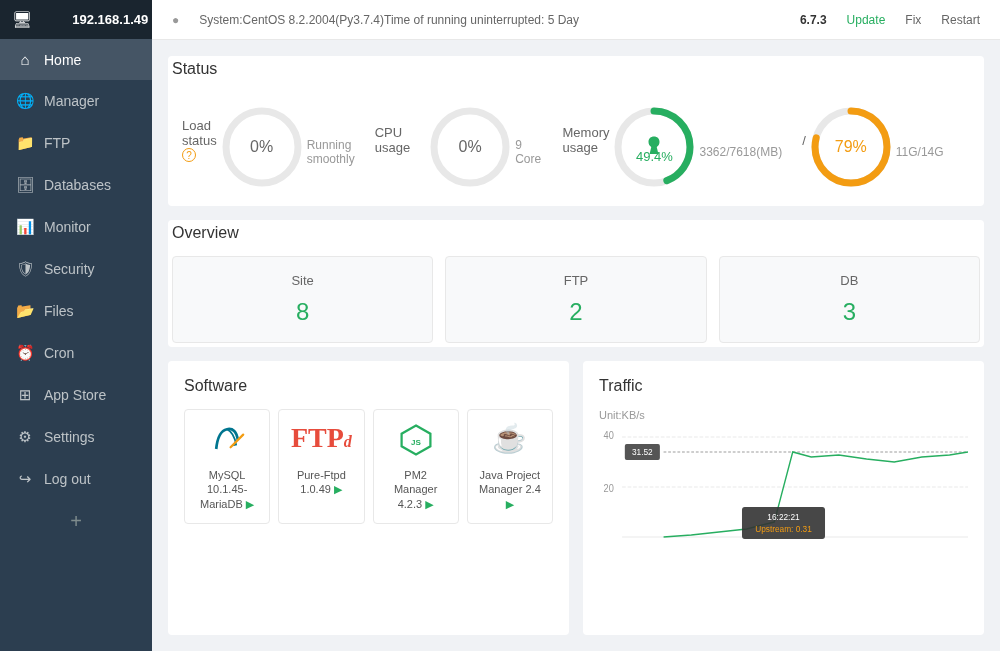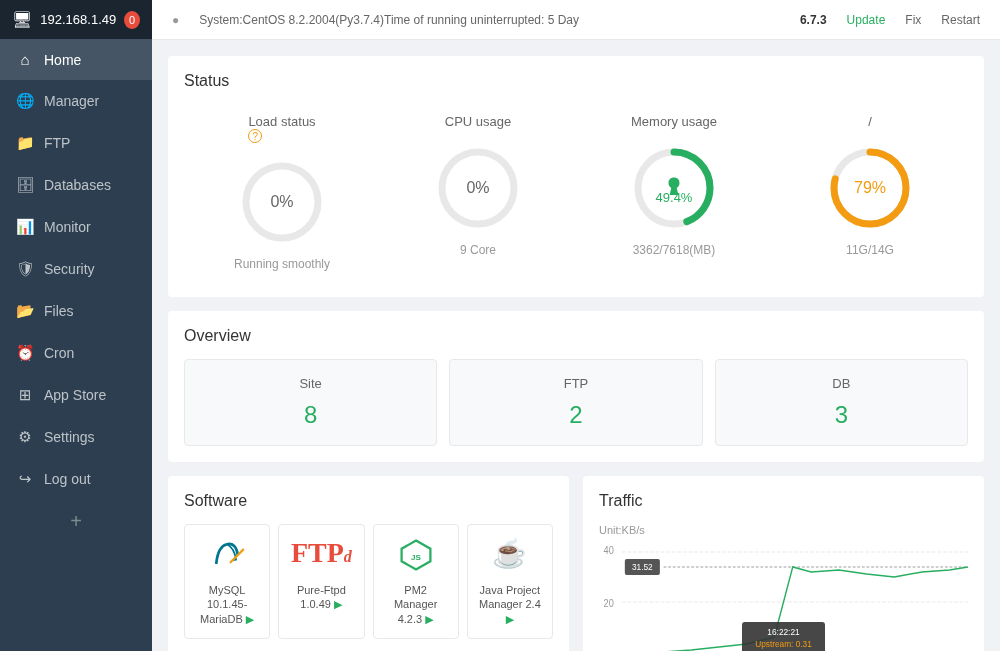--- a/index.html
+++ b/index.html
@@ -1,46 +1,46 @@
 <!DOCTYPE html>
 <html><head>
   <meta charset="utf-8">
   <style>
     * { box-sizing: border-box; margin: 0; padding: 0; }
     body { font-family: -apple-system, BlinkMacSystemFont, 'Segoe UI', sans-serif; display: flex; height: 651px; width: 1000px; overflow: hidden; background: #f0f2f5; }
 
     
     .sidebar { width: 152px; background: #2c3e50; display: flex; flex-direction: column; color: #ccc; flex-shrink: 0; }
     .sidebar-header { background: #1a252f; padding: 10px 12px; display: flex; align-items: center; gap: 8px; color: #fff; font-size: 13px; }
-    .sidebar-header .ip { font-weight: 400; }
+    .sidebar-header .ip { font-weight: 700; margin-left: 32px; }
     .badge { background: #e74c3c; color: #fff; border-radius: 50%; width: 18px; height: 18px; font-size: 11px; display: flex; align-items: center; justify-content: center; margin-left: auto; }
     .nav-item { display: flex; align-items: center; gap: 10px; padding: 12px 16px; cursor: pointer; font-size: 14px; color: #bdc3c7; transition: background 0.2s; }
     .nav-item.active { background: rgba(255,255,255,0.12); color: #fff; }
     .nav-icon { width: 18px; text-align: center; font-size: 15px; }
     .nav-plus { text-align: center; padding: 10px; color: #7f8c8d; font-size: 20px; cursor: pointer; }
 
     
     .topbar { background: #fff; border-bottom: 1px solid #e8e8e8; padding: 0 20px; height: 40px; display: flex; align-items: center; gap: 20px; font-size: 12px; color: #666; }
     .topbar .dot { color: #999; }
     .topbar .system-info { display: flex; gap: 0; flex: 1; }
     .topbar .version { margin-left: auto; color: #333; font-weight: 600; }
     .topbar .update-btn { color: #27ae60; cursor: pointer; font-weight: 500; }
     .topbar .fix-btn, .topbar .restart-btn { color: #666; cursor: pointer; }
 
     
     .main { flex: 1; display: flex; flex-direction: column; overflow: hidden; }
     .content { flex: 1; overflow-y: auto; padding: 16px; display: flex; flex-direction: column; gap: 14px; }
 
     
-    .card { background: #fff; border-radius: 4px; padding: 16px; }
+    .card { background: #fff; border-radius: 4px; padding: 4px; }
     .card-title { font-size: 16px; color: #333; margin-bottom: 14px; font-weight: 400; }
 
     
     .status-grid { display: flex; gap: 0; }
-    .status-item { flex: 1; display: flex; flex-direction: column; align-items: center; padding: 10px; }
+    .status-item { flex: 1; display: flex; align-items: center; padding: 10px; }
     .status-label { font-size: 13px; color: #666; margin-bottom: 14px; display: flex; align-items: center; gap: 4px; }
     .status-sublabel { font-size: 12px; color: #999; margin-top: 10px; }
     .help-icon { width: 14px; height: 14px; border-radius: 50%; border: 1px solid #f39c12; color: #f39c12; font-size: 10px; display: flex; align-items: center; justify-content: center; cursor: pointer; }
 
     
     .donut-container { position: relative; width: 90px; height: 90px; }
     .donut-container svg { width: 90px; height: 90px; }
     .donut-center { position: absolute; top: 50%; left: 50%; transform: translate(-50%, -50%); font-size: 16px; font-weight: 500; }
 
     

